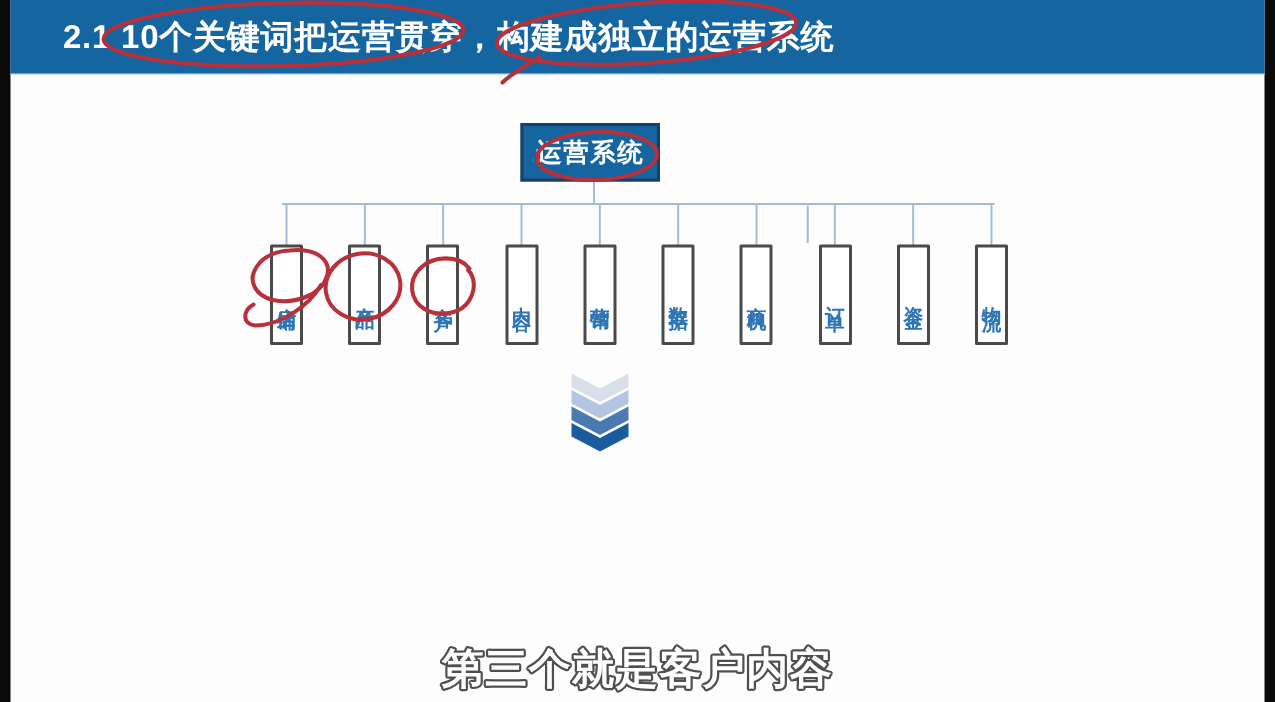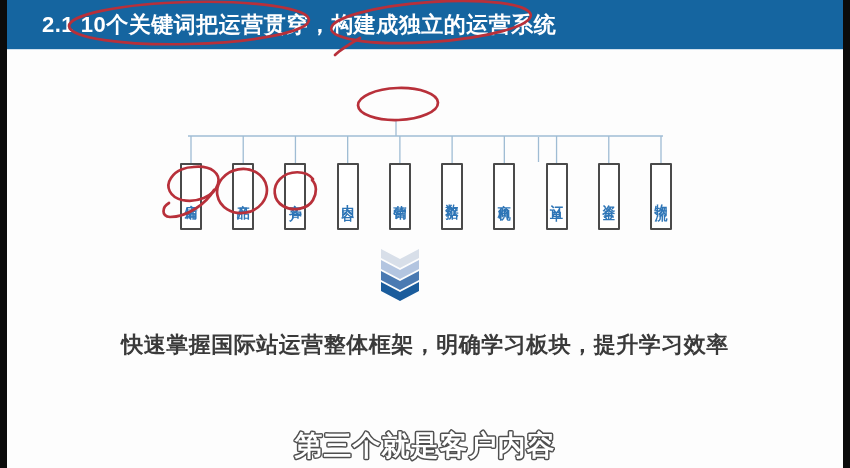--- a/index.html
+++ b/index.html
@@ -155,20 +155,23 @@
       <line x1="347.66666666666663" y1="136" x2="347.66666666666663" y2="164" stroke="#9fbcd4" stroke-width="1.3"></line>
       <line x1="399.8888888888889" y1="136" x2="399.8888888888889" y2="164" stroke="#9fbcd4" stroke-width="1.3"></line>
       <line x1="452.1111111111111" y1="136" x2="452.1111111111111" y2="164" stroke="#9fbcd4" stroke-width="1.3"></line>
       <line x1="504.3333333333333" y1="136" x2="504.3333333333333" y2="164" stroke="#9fbcd4" stroke-width="1.3"></line>
       <line x1="556.5555555555555" y1="136" x2="556.5555555555555" y2="164" stroke="#9fbcd4" stroke-width="1.3"></line>
       <line x1="608.7777777777778" y1="136" x2="608.7777777777778" y2="164" stroke="#9fbcd4" stroke-width="1.3"></line>
       <line x1="661" y1="136" x2="661" y2="164" stroke="#9fbcd4" stroke-width="1.3"></line>
       <line x1="538.5" y1="137" x2="538.5" y2="162" stroke="#9fbcd4" stroke-width="1.3"></line>
     </svg>
 
+  <div class="root-box">
+    <span class="root-box-label">运营系统</span>
+  </div>
 
   <div class="nodes-row">
       <div class="node">
         <span class="node-label">店铺</span>
       </div>
       <div class="node">
         <span class="node-label">产品</span>
       </div>
       <div class="node">
         <span class="node-label">客户</span>
@@ -196,21 +199,20 @@
       </div>
     </div>
 
   <svg class="chevron-svg" viewBox="0 0 40 52">
     <polygon points="1,0 20,10 39,0 39,9 20,19 1,9" fill="#d8dfe9"></polygon>
     <polygon points="1,11 20,21 39,11 39,20 20,30 1,20" fill="#b3c5e0"></polygon>
     <polygon points="1,22 20,32 39,22 39,31 20,41 1,31" fill="#4a7ab2"></polygon>
     <polygon points="1,33 20,43 39,33 39,42 20,52 1,42" fill="#1a5c9c"></polygon>
   </svg>
 
-  <div class="summary-text">快速掌握国际站运营整体框架，明确学习板块，提升学习效率</div>
 
   <svg class="annotation-svg" viewBox="0 0 850 468">
     <ellipse class="pen" cx="189" cy="23" rx="120" ry="21" transform="rotate(-1.5 189 23)"></ellipse>
     <ellipse class="pen" cx="431" cy="22" rx="100" ry="20" transform="rotate(-4 431 22)"></ellipse>
     <path class="pen" d="M 360,38 C 348,45 340,50 335,55"></path>
     <ellipse class="pen" cx="398" cy="104" rx="40" ry="16" transform="rotate(-2 398 104)"></ellipse>
     <path class="pen" d="M 193,167 C 212,165 221,174 218,184 C 214,197 196,203 182,200 C 170,197 165,187 171,178 C 176,170 186,167 194,167"></path>
     <path class="pen" d="M 214,190 C 206,204 187,217 170,217 C 161,216 162,207 169,203"></path>
     <ellipse class="pen" cx="242" cy="191" rx="25" ry="22" transform="rotate(-10 242 191)"></ellipse>
     <path class="pen" d="M 313,179 C 306,170 289,170 280,179 C 272,187 273,200 283,206 C 293,212 308,209 313,200 C 317,193 317,185 312,180"></path>

